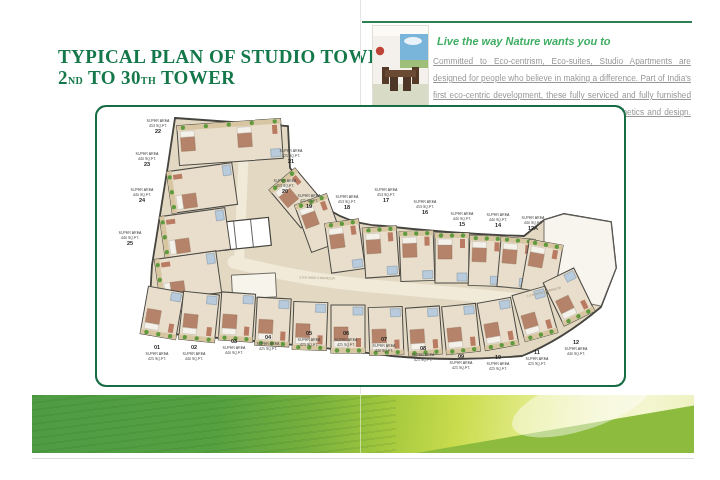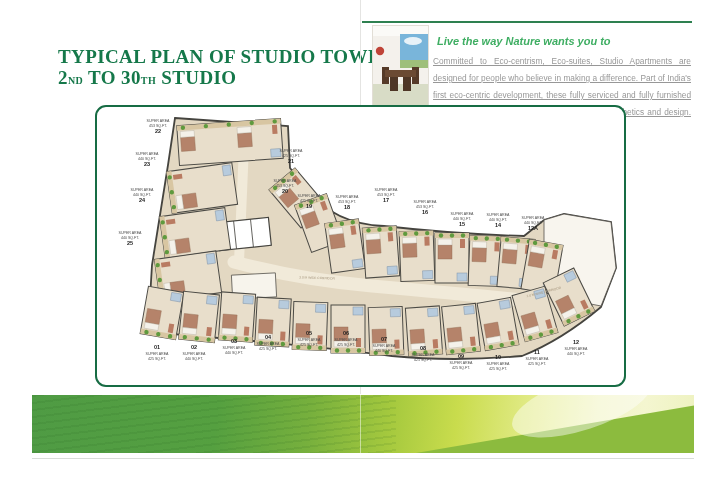--- a/index.html
+++ b/index.html
@@ -37,21 +37,21 @@
   .band .seam{position:absolute;left:328px;top:0;width:1px;height:100%;background:rgba(255,255,255,.5);}
   .underline{position:absolute;left:32px;top:458px;width:662px;height:1px;background:#d9ddd8;}
 </style>
 </head>
 <body>
 
 <div class="page">
 
   <div class="title">
     <div class="l1">TYPICAL PLAN OF STUDIO TOWER</div>
-    <div class="l2"><span>2</span><span class="ord">ND</span><span> TO 30</span><span class="ord">TH</span><span> STUDIO</span></div>
+    <div class="l2"><span>2</span><span class="ord">ND</span><span> TO 30</span><span class="ord">TH</span><span> TOWER</span></div>
   </div>
 
   <div class="fold"></div>
 
   <div class="toprule"></div>
 
   <svg class="photo" viewBox="0 0 55 81">
     <rect x="0" y="0" width="55" height="81" fill="#f4f1ec"></rect>
     <rect x="0" y="0" width="55" height="10" fill="#fbfaf7"></rect>
     <rect x="27" y="8" width="28" height="30" fill="#79b5da"></rect>

